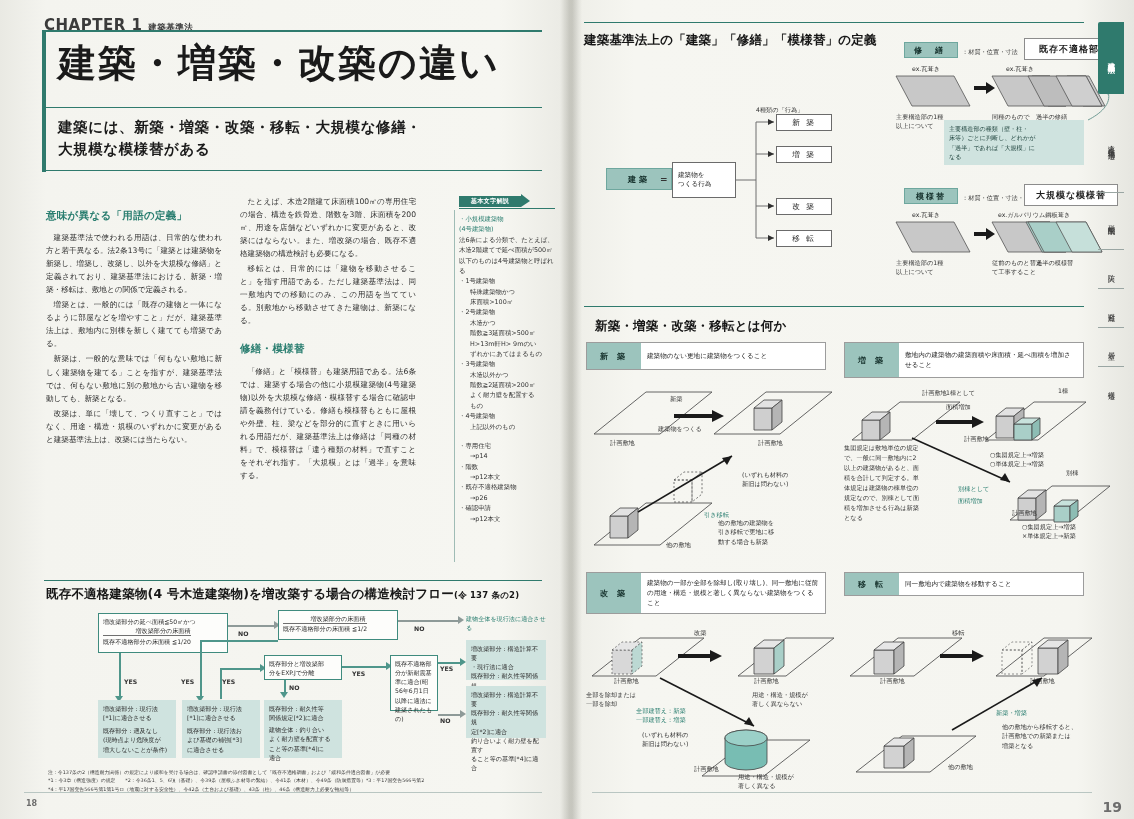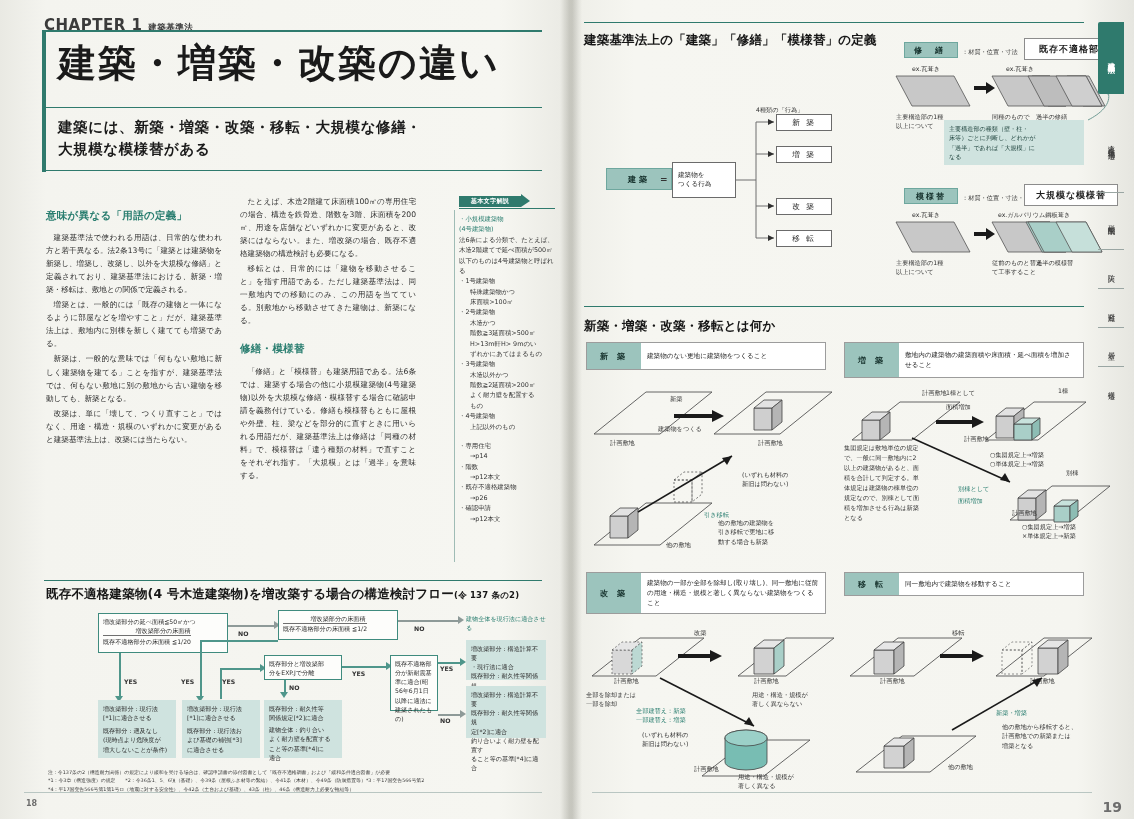--- a/index.html
+++ b/index.html
@@ -143,21 +143,21 @@
   
   .r-rule-top {
     position: absolute; left: 18px; top: 22px; width: 500px; height: 1.3px;
     background: #2f7a6d;
   }
   .r-head {
     position: absolute; left: 18px; top: 32px;
     font-size: 12.5px; font-weight: bold; color: #161616; letter-spacing: .2px;
   }
   .r-head2 {
-    position: absolute; left: 18px; top: 318px;
+    position: absolute; left: 29px; top: 318px;
     font-size: 12.5px; font-weight: bold; color: #161616; letter-spacing: .2px;
   }
   .r-rule2 {
     position: absolute; left: 18px; top: 306px; width: 500px; height: 1.3px;
     background: #2f7a6d;
   }
   .gbox {
     position: absolute; background: #9cc4bd; border: 1px solid #6ea79e;
     color: #16322d; font-size: 8px; font-weight: bold;
     display: flex; align-items: center; justify-content: center; letter-spacing: 3px;

